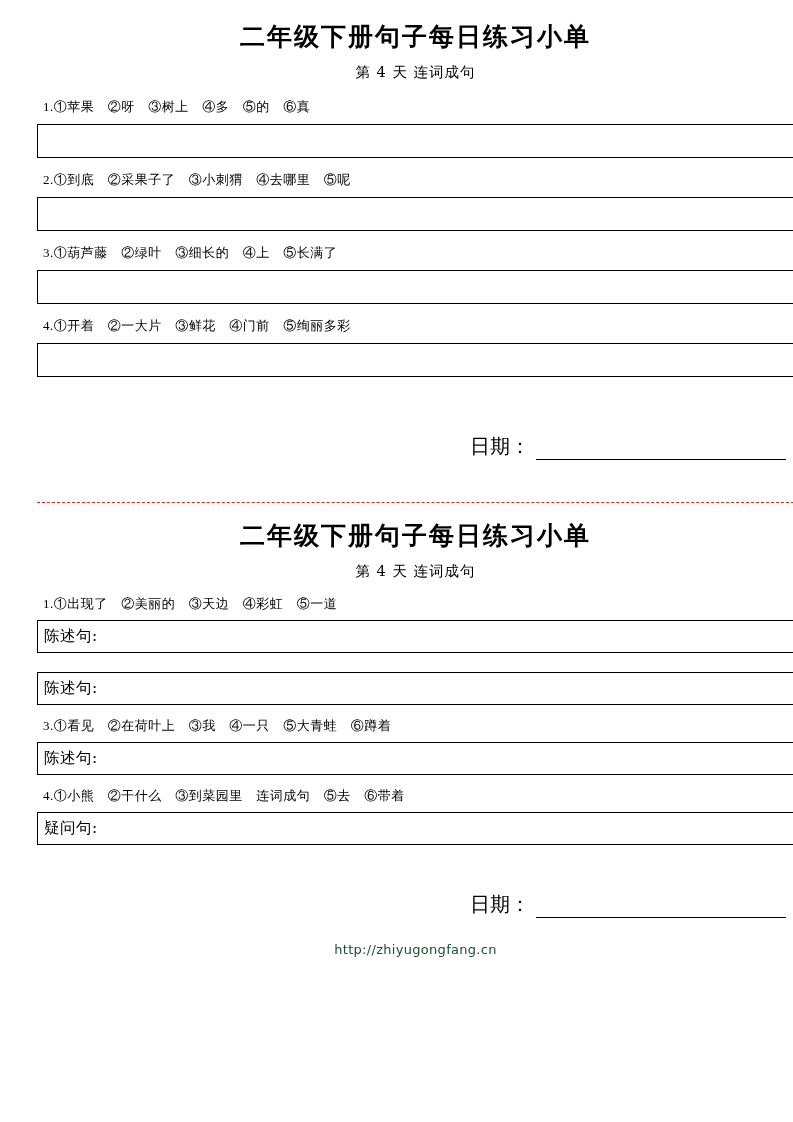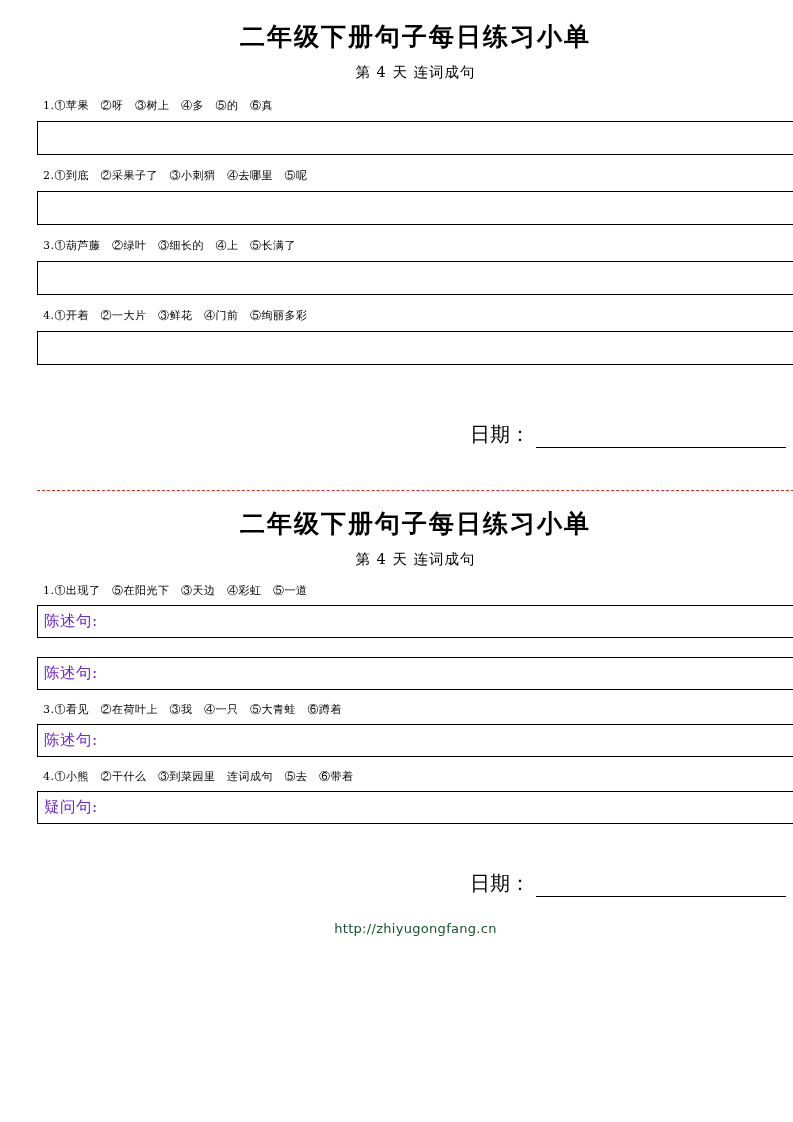--- a/index.html
+++ b/index.html
@@ -33,40 +33,41 @@
     letter-spacing: 2px;
     font-family: "DejaVu Serif", "Liberation Serif", serif;
   }
   .ws-subtitle {
     text-align: center;
     font-size: 14.5px;
     margin-top: 10px;
     letter-spacing: 1px;
   }
   .q-line {
-    font-size: 11px;
+    font-size: 13px;
     letter-spacing: 0.5px;
     white-space: nowrap;
+    font-family: Liberation Serif, serif;
   }
   .answer-box {
     border: 1px solid #000000;
     box-sizing: border-box;
     width: 100%;
   }
   .answer-box.tall {
     height: 34px;
   }
   .answer-box.labeled {
     height: 33px;
     display: flex;
     align-items: center;
     padding-left: 6px;
   }
   .answer-label {
-    color: #6d28d9;
+    color: #000000;
     font-size: 15.5px;
     letter-spacing: 0.5px;
   }
   .date-row {
     display: flex;
     justify-content: flex-end;
     align-items: flex-end;
     font-size: 20px;
   }
   .date-label {
@@ -147,21 +148,21 @@
 
   <div style="height:16px;"></div>
 
   <div class="worksheet">
     <div class="ws-title">二年级下册句子每日练习小单</div>
     <div class="ws-subtitle">第 4 天  连词成句</div>
 
     <div style="height:14px;"></div>
 
     <div class="q-line" style="margin-left:6px;">
-      <span>1.</span><span>①出现了　⑤在阳光下　③天边　④彩虹　⑤一道</span>
+      <span>1.</span><span>①出现了　②美丽的　③天边　④彩虹　⑤一道</span>
     </div>
     <div style="height:7px;"></div>
     <div class="answer-box labeled">
       <span class="answer-label">陈述句:</span>
     </div>
 
     <div style="height:12px;"></div>
 
     <div style="height:7px;"></div>
     <div class="answer-box labeled">

